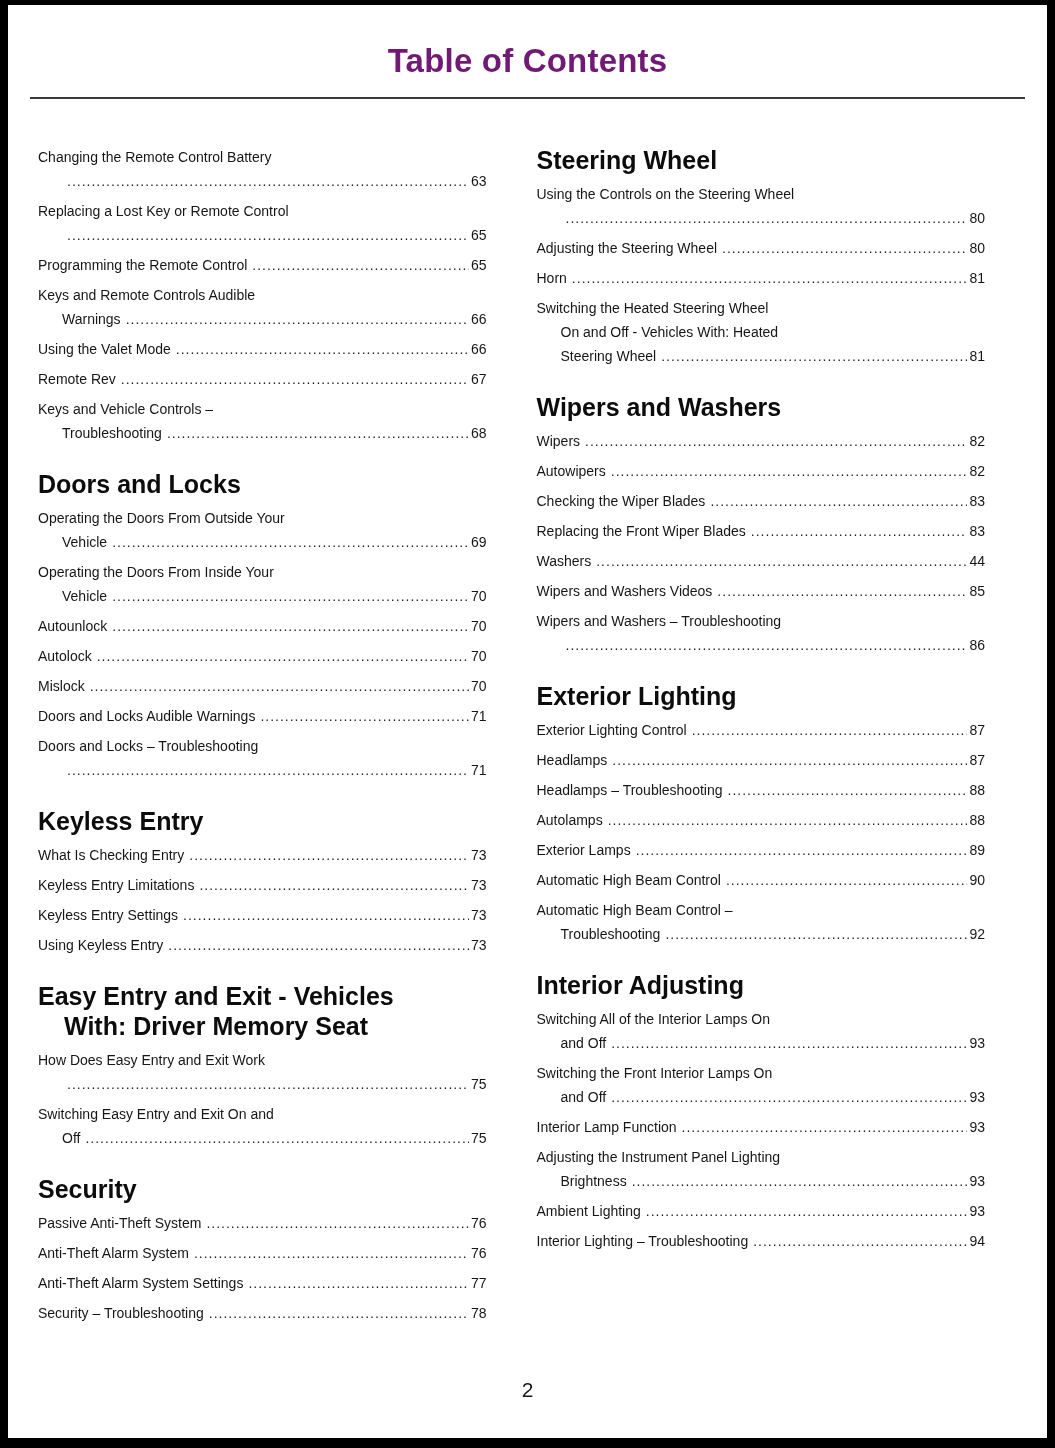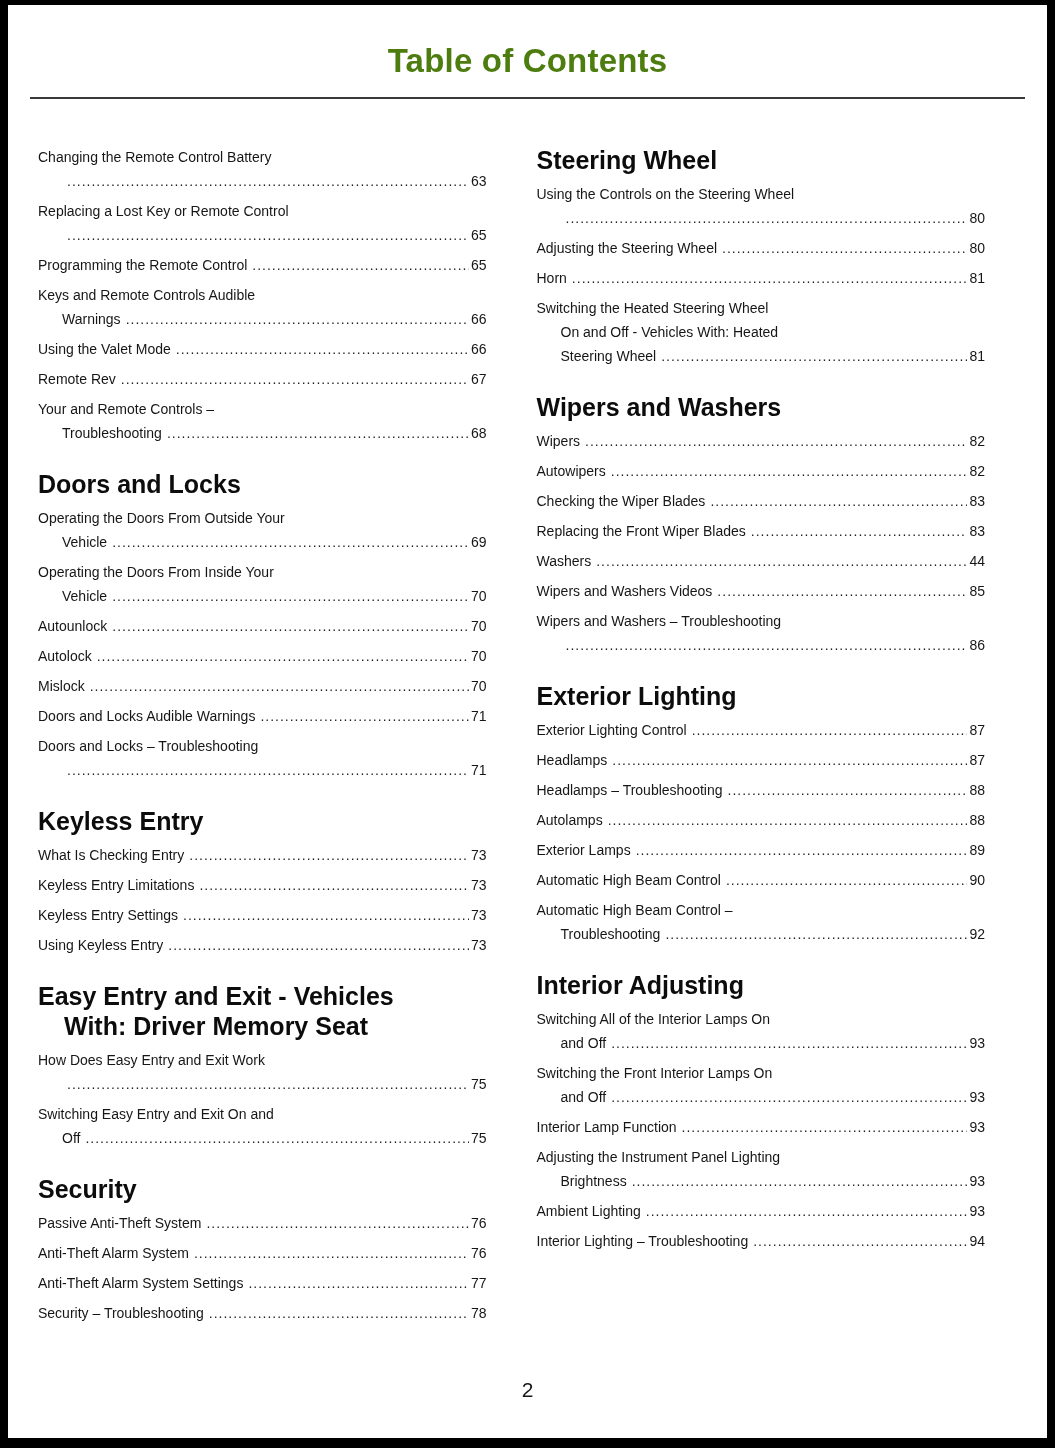--- a/index.html
+++ b/index.html
@@ -30,21 +30,21 @@
     padding: 36px 22px 0 22px;
   }
 
   h1.title {
     margin: 0;
     text-align: center;
     font-size: 33px;
     line-height: 40px;
     font-weight: bold;
     letter-spacing: 0.2px;
-    color: #4d7c0f;
+    color: #701a75;
   }
 
   hr.rule {
     border: 0;
     border-top: 2px solid #3a3a3a;
     margin: 16px 0 0 0;
   }
 
   .columns {
     display: flex;
@@ -149,21 +149,21 @@
               </div>
             </div>
             <div class="entry">
               <div class="eline last">
                 <span class="txt">Remote Rev</span>
                 <span class="dots">............................................................................................................................................................................................................................</span>
                 <span class="pg">67</span>
               </div>
             </div>
             <div class="entry">
-              <div class="eline">Your and Remote Controls –</div>
+              <div class="eline">Keys and Vehicle Controls –</div>
               <div class="eline cont last">
                 <span class="txt">Troubleshooting</span>
                 <span class="dots">............................................................................................................................................................................................................................</span>
                 <span class="pg">68</span>
               </div>
             </div>
           </div>
           <div class="section">
             <div class="heading">
               <div class="hline">Doors and Locks</div>

